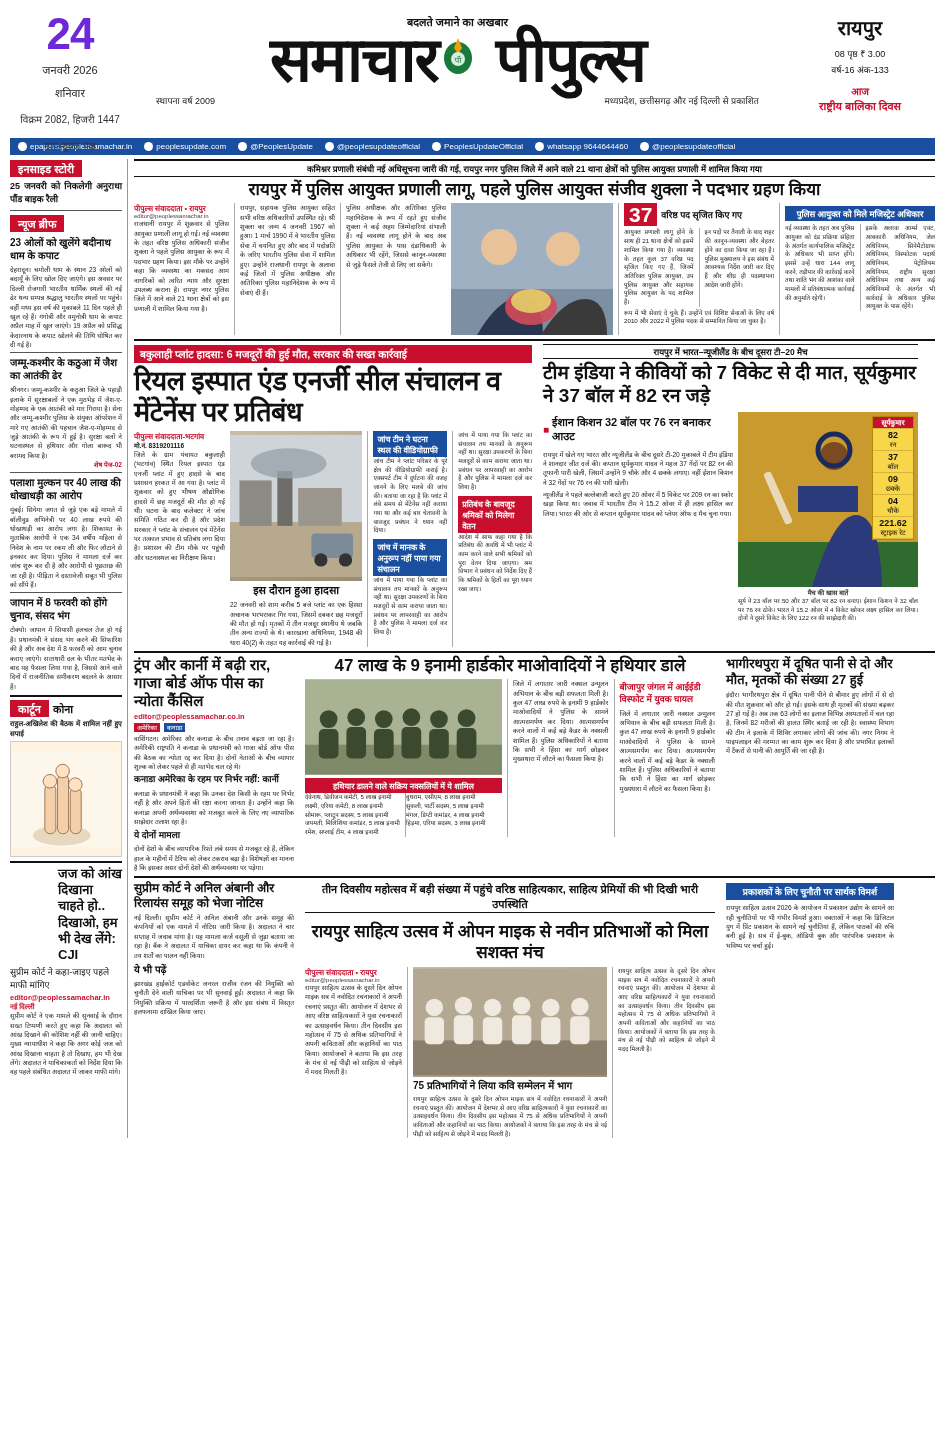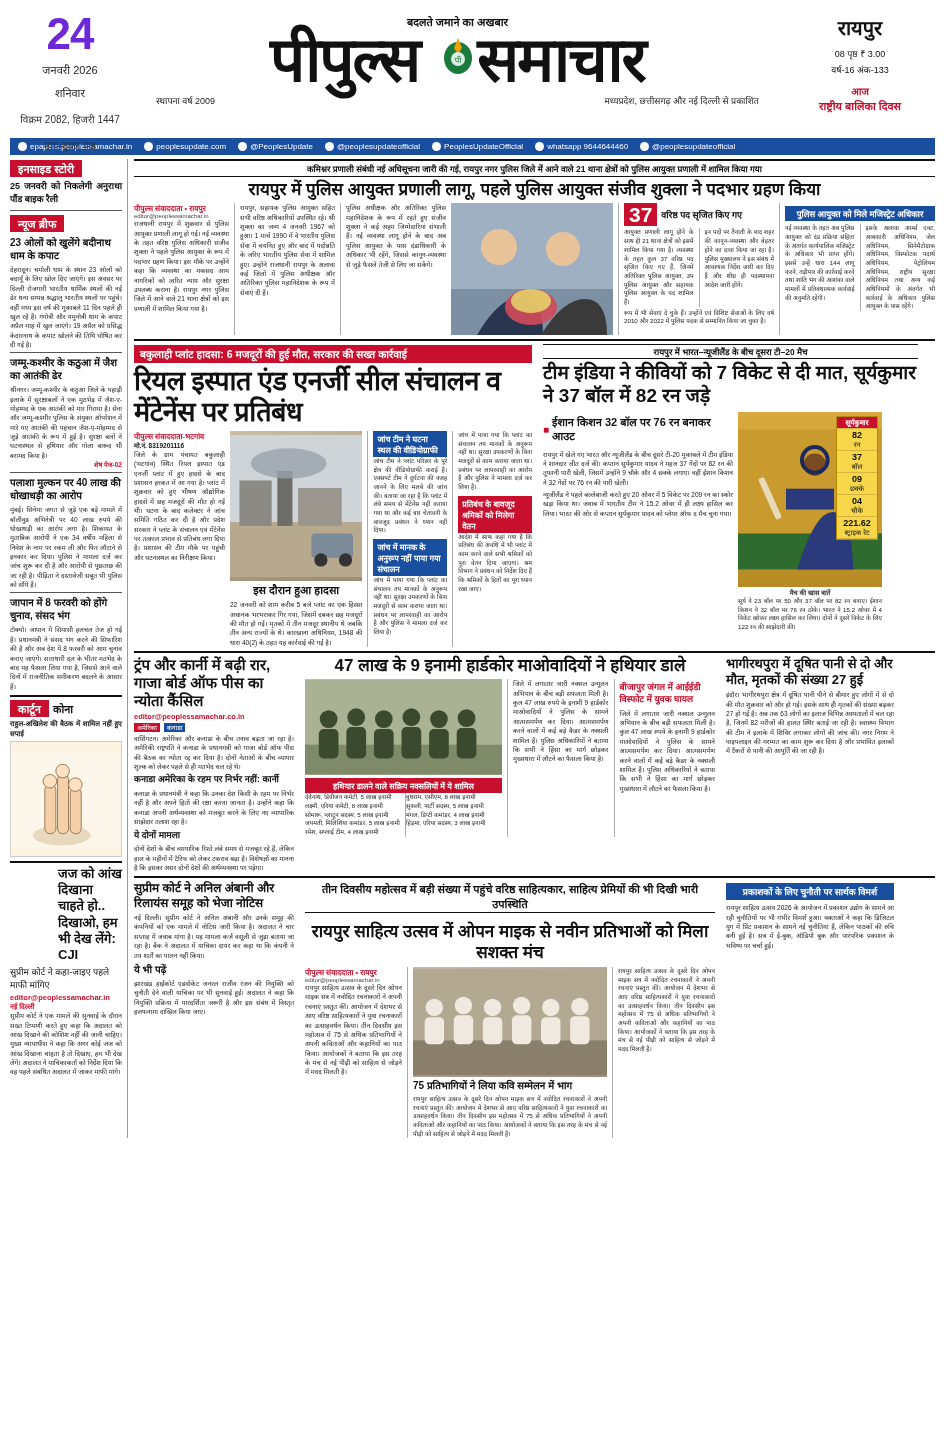--- a/index.html
+++ b/index.html
@@ -91,22 +91,22 @@
       <div class="md-day">24</div>
       <div class="md-mon">जनवरी 2026</div>
       <div class="md-mon">शनिवार</div>
       <div class="md-sub">विक्रम 2082, हिजरी 1447</div>
       <div class="md-sub">माघ शुक्ल पक्ष</div>
     </div>
 
     <div class="md-center">
       <div class="md-tag">बदलते जमाने का अखबार</div>
       <div style="display:flex; justify-content:center; align-items:center; gap:58px;">
+        <div class="md-title">समाचार</div>
         <div class="md-title">पीपुल्स</div>
-        <div class="md-title">समाचार</div>
       </div>
       <svg class="md-emblem" viewBox="0 0 44 46">
         <ellipse cx="22" cy="24" rx="14" ry="16" fill="#1a7a3c"></ellipse>
         <path d="M22 4 L26 14 L22 20 L18 14 Z" fill="#f0a000"></path>
         <circle cx="22" cy="25" r="7" fill="#fff" opacity=".85"></circle>
         <text x="22" y="29" font-size="8" text-anchor="middle" fill="#1a7a3c">पी</text>
       </svg>
       <div class="md-meta">
         <span>स्थापना वर्ष 2009</span>
         <span>मध्यप्रदेश, छत्तीसगढ़ और नई दिल्ली से प्रकाशित</span>
@@ -326,21 +326,21 @@
           <h2 class="sub" style="margin-top:3px; font-size:19px;">टीम इंडिया ने कीवियों को 7 विकेट से दी मात, सूर्यकुमार ने 37 बॉल में 82 रन जड़े</h2>
           <div class="flexrow" style="margin-top:4px;">
             <div style="width:190px;">
               <div style="display:flex; align-items:center; gap:3px;">
                 <span style="color:#c8102e; font-size:10px;">■</span>
                 <span class="kicker" style="font-size:11px;">ईशान किशन 32 बॉल पर 76 रन बनाकर आउट</span>
               </div>
               <div class="tinytext" style="margin-top:3px;">रायपुर में खेले गए भारत और न्यूजीलैंड के बीच दूसरे टी-20 मुकाबले में टीम इंडिया ने शानदार जीत दर्ज की। कप्तान सूर्यकुमार यादव ने महज 37 गेंदों पर 82 रन की तूफानी पारी खेली, जिसमें उन्होंने 9 चौके और 4 छक्के लगाए। वहीं ईशान किशन ने 32 गेंदों पर 76 रन की पारी खेली।</div>
               <div class="tinytext" style="margin-top:3px;">न्यूजीलैंड ने पहले बल्लेबाजी करते हुए 20 ओवर में 5 विकेट पर 209 रन का स्कोर खड़ा किया था। जवाब में भारतीय टीम ने 15.2 ओवर में ही लक्ष्य हासिल कर लिया। भारत की ओर से कप्तान सूर्यकुमार यादव को प्लेयर ऑफ द मैच चुना गया।</div>
             </div>
-            <div style="width:144px;">
+            <div style="width:180px;">
               <div class="photo" style="height:175px; background:linear-gradient(180deg,#d8a93c,#b88a24);">
                 <svg viewBox="0 0 180 175" width="100%" height="100%">
                   <rect width="180" height="175" fill="#c99a2e"></rect>
                   <rect y="130" width="180" height="45" fill="#2f6b2f"></rect>
                   <circle cx="96" cy="44" r="14" fill="#7a4a22"></circle>
                   <path d="M74 175 q22-72 44-72 q24 0 26 72z" fill="#2a3a7a"></path>
                   <rect x="60" y="74" width="60" height="26" fill="#2a3a7a"></rect>
                   <rect x="36" y="58" width="8" height="56" rx="3" fill="#e8d9b8" transform="rotate(-24 40 86)"></rect>
                   <circle cx="96" cy="38" r="16" fill="none" stroke="#1b2a5e" stroke-width="5"></circle>
                 </svg>

